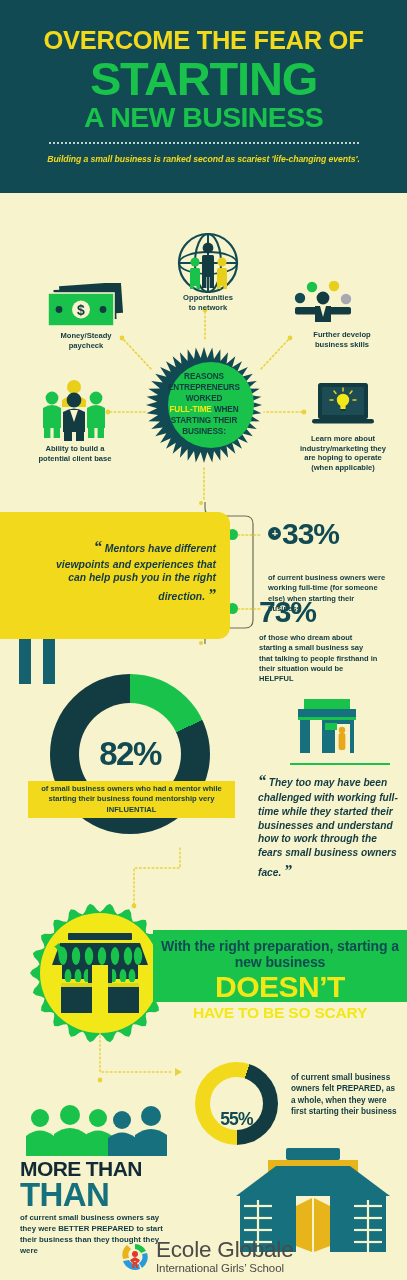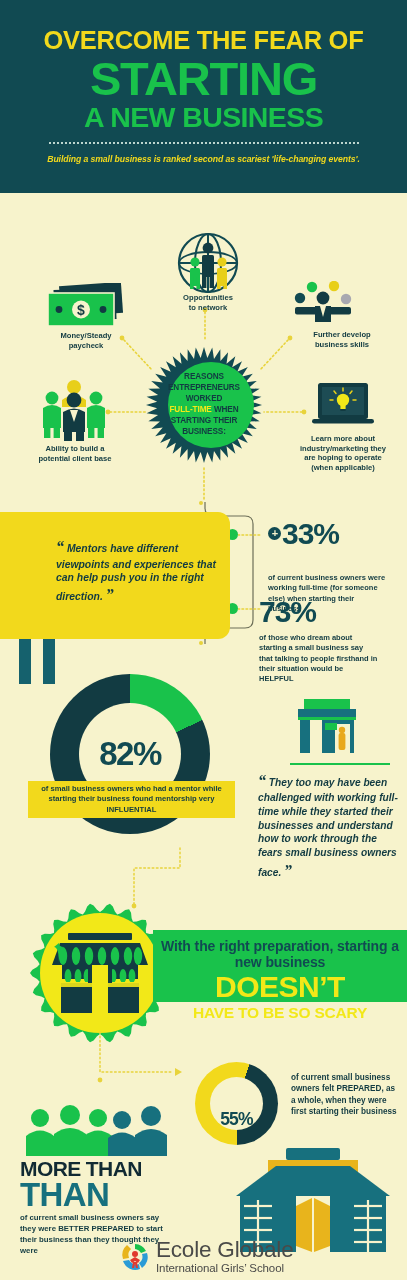--- a/index.html
+++ b/index.html
@@ -116,21 +116,21 @@
     position: absolute;
     left: -8px; top: 512px;
     width: 238px; height: 127px;
     background: #f2d91c;
     border-radius: 0 12px 12px 0;
   }
   .quotecard p {
     position: absolute;
     right: 14px; top: 25px;
     width: 160px;
-    text-align: left;
+    text-align: right;
     color: #123b42;
     font-size: 10.4px;
     font-style: italic;
     line-height: 1.3;
     font-weight: 600;
   }
   .qmark {
     color: #123b42;
     font-family: "Liberation Serif", serif;
     font-weight: bold;

